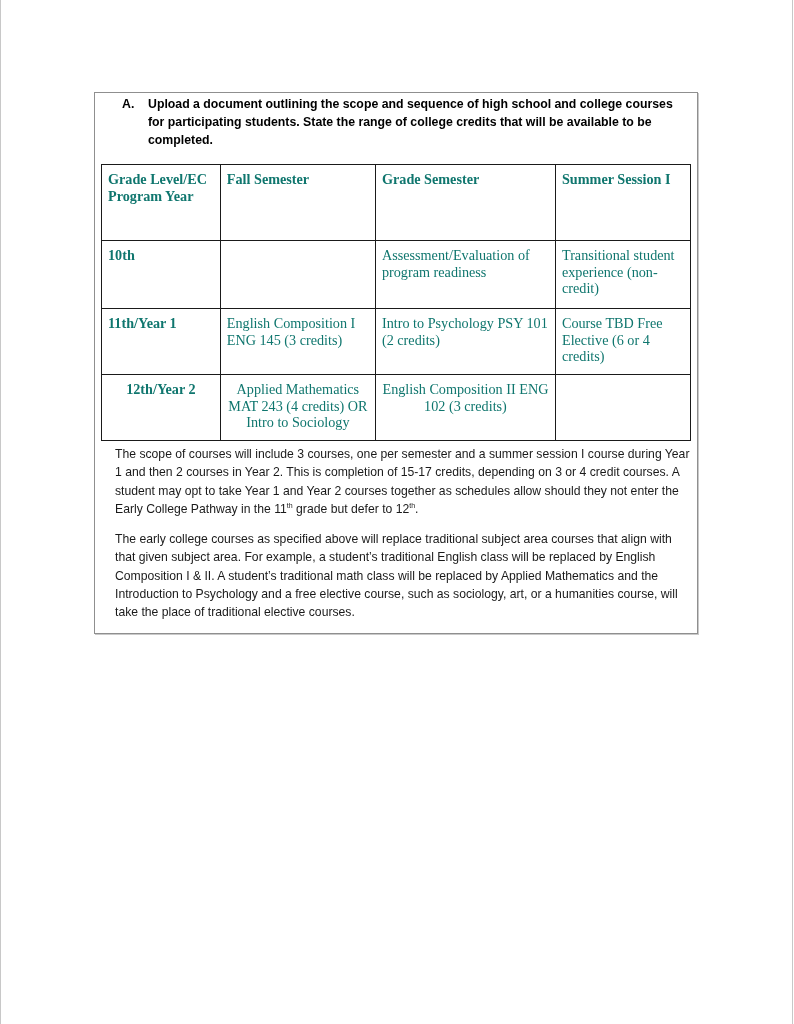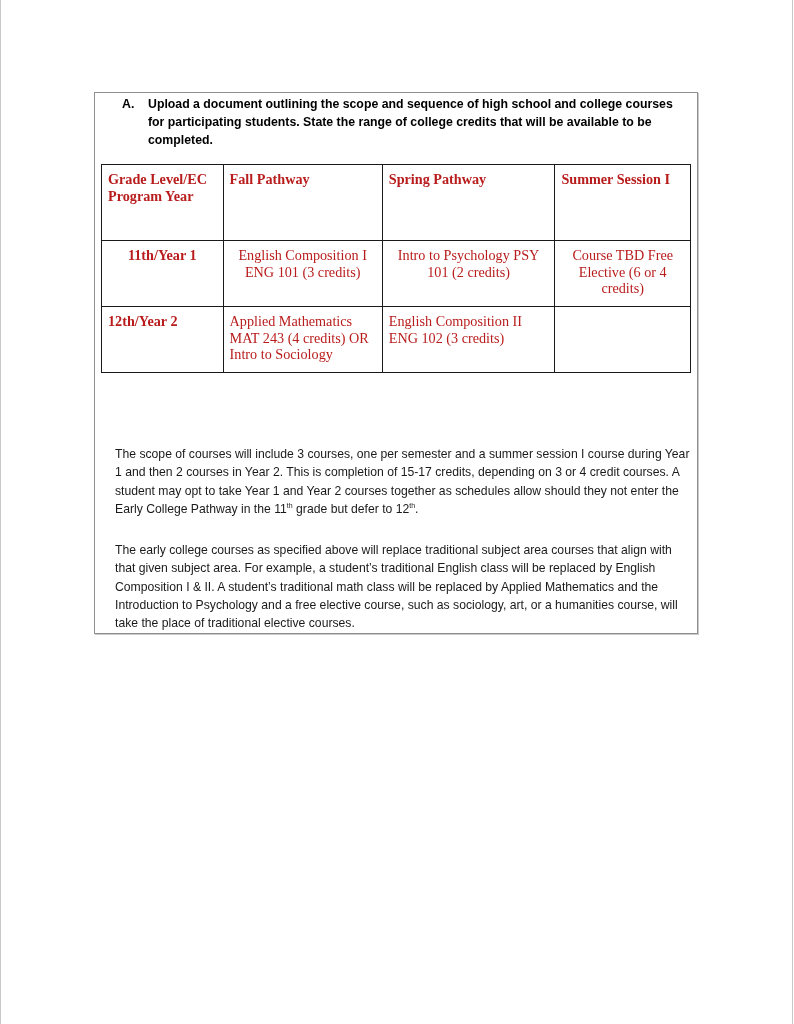--- a/index.html
+++ b/index.html
@@ -13,64 +13,70 @@
     border: 1px solid #8f8f8f; box-shadow: 1px 1px 0 #c9c9c9; box-sizing: border-box;
   }
   .question {
     position: absolute; left: 27px; top: 2px; width: 570px;
     font-family: "Liberation Sans", sans-serif; font-weight: bold; font-size: 12.3px; line-height: 18px; color: #000;
     padding-left: 26px; box-sizing: border-box;
   }
   .q-marker { position: absolute; left: 0; top: 0; }
   table.schedule {
     position: absolute; left: 6px; top: 71px; width: 590px; border-collapse: collapse;
-    font-family: "Liberation Serif", serif; font-size: 14.2px; line-height: 16.7px; color: #b91c1c;
+    font-family: "Liberation Serif", serif; font-size: 14.2px; line-height: 16.7px; color: #0f766e;
   }
   table.schedule td {
     border: 1.5px solid #1a1a1a; vertical-align: top; padding: 6px 6px 5px 6px; box-sizing: border-box;
   }
   table.schedule th {
     border: 1.5px solid #1a1a1a; vertical-align: top; padding: 6px 6px 5px 6px; text-align: left; font-weight: bold;
   }
   .c0 { width: 118px; } .c1 { width: 160px; } .c2 { width: 176px; } .c3 { width: 136px; }
   .rh td, .rh th { height: 64px; }
   .r1 td, .r1 th { height: 68px; }
-  .r2 td, .r2 th { height: 66px; text-align: center; }
-  .r3 td, .r3 th { height: 66px; }
+  .r2 td, .r2 th { height: 66px; }
+  .r3 td, .r3 th { height: 66px; text-align: center; }
   .rowlabel { font-weight: bold; }
   .para {
     position: absolute; left: 20px; width: 578px;
     font-family: "Liberation Sans", sans-serif; font-size: 12.2px; line-height: 18.3px; color: #1a1a1a;
   }
-  .p1 { top: 352px; } .p2 { top: 448px; }
+  .p1 { top: 352px; } .p2 { top: 437px; }
   sup { font-size: 7px; line-height: 0; vertical-align: 5px; }
 </style>
 </head>
 <body>
 
 <div class="page-edge-left"></div>
 <div class="page-edge-right"></div>
 
 <div class="outer-box">
   <div class="question">
     <span class="q-marker">A.</span>
     <span>Upload a document outlining the scope and sequence of high school and college courses for participating students. State the range of college credits that will be available to be completed.</span>
   </div>
 
   <table class="schedule">
     <tbody>
         <tr class="rh">
       <th class="c0">Grade Level/EC Program Year</th>
-      <th class="c1">Fall Pathway</th>
-      <th class="c2">Spring Pathway</th>
+      <th class="c1">Fall Semester</th>
+      <th class="c2">Grade Semester</th>
       <th class="c3">Summer Session I</th>
+    </tr>
+    <tr class="r1">
+      <td class="rowlabel">10th</td>
+      <td></td>
+      <td>Assessment/Evaluation of program readiness</td>
+      <td>Transitional student experience (non-credit)</td>
     </tr>
     <tr class="r2">
       <td class="rowlabel">11th/Year 1</td>
-      <td>English Composition I ENG 101 (3 credits)</td>
+      <td>English Composition I ENG 145 (3 credits)</td>
       <td>Intro to Psychology PSY 101 (2 credits)</td>
       <td>Course TBD Free Elective (6 or 4 credits)</td>
     </tr>
     <tr class="r3">
       <td class="rowlabel">12th/Year 2</td>
       <td>Applied Mathematics MAT 243 (4 credits) OR Intro to Sociology</td>
       <td>English Composition II ENG 102 (3 credits)</td>
       <td></td>
     </tr>
   </tbody>

